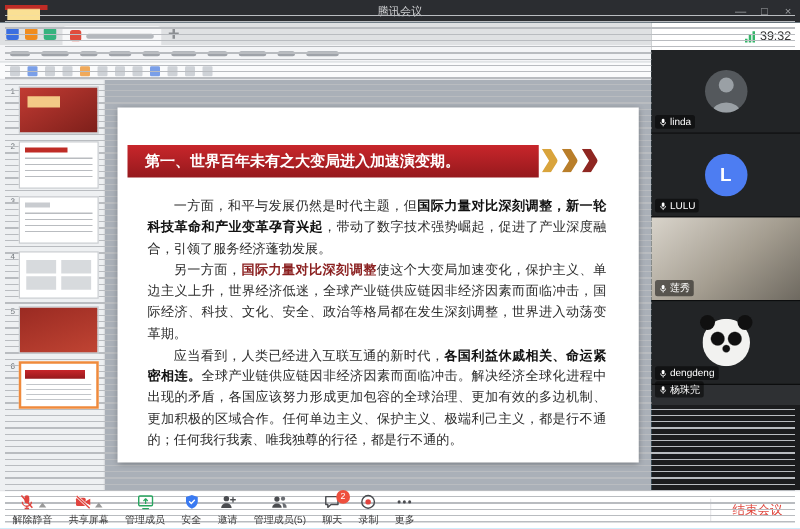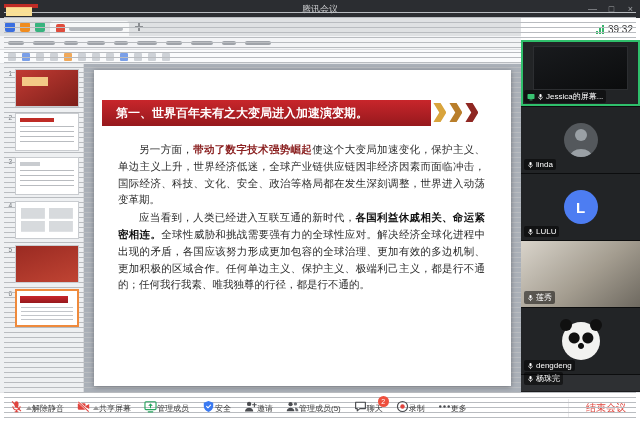--- a/index.html
+++ b/index.html
@@ -45,21 +45,21 @@
   .c4::after{content:"";position:absolute;left:5px;top:6px;right:5px;bottom:6px;background:
     linear-gradient(#d7dadd,#d7dadd) left top/46% 45% no-repeat,
     linear-gradient(#d7dadd,#d7dadd) right top/46% 45% no-repeat,
     linear-gradient(#d7dadd,#d7dadd) left bottom/46% 45% no-repeat,
     linear-gradient(#d7dadd,#d7dadd) right bottom/46% 45% no-repeat;}
   .c5{background:linear-gradient(160deg,#9a2a22,#c04433);}
   .c6::before{content:"";position:absolute;left:3px;top:5px;width:48px;height:7px;background:linear-gradient(#c8262b,#96191d);}
   .c6::after{content:"";position:absolute;left:4px;top:16px;right:4px;bottom:4px;background:repeating-linear-gradient(180deg,#c3c6ca 0 1px,transparent 1px 4px);}
   .thumb.selected .card{border:2px solid #ef8a3c;}
 
-  .slide-wrap { flex:1; display:flex; align-items:stretch; justify-content:center; padding:6px 10px; min-width:0; }
+  .slide-wrap { flex:1; display:flex; align-items:stretch; justify-content:center; padding:22px 10px; min-width:0; }
   .slide { width:100%; background:#fff; box-shadow:0 1px 5px rgba(0,0,0,.35); position:relative; overflow:hidden; }
   .banner { margin:30px 0 0 8px; width:79%; height:26px; background:linear-gradient(180deg,#c8262b,#96191d); color:#fff; font-weight:bold; font-size:12px; display:flex; align-items:center; padding-left:14px; position:relative; }
   .chevs { position:absolute; right:-47px; top:3px; display:flex; gap:3px; }
   .chev { width:13px; height:19px; clip-path:polygon(0 0,55% 0,100% 50%,55% 100%,0 100%,45% 50%); }
   .chev1{background:#d9a43c} .chev2{background:#b97e2a} .chev3{background:#8f2722}
   .slide-body { padding:15px 26px 0 24px; font-size:10.5px; line-height:1.6; color:#2b2b2b; text-align:justify; }
   .slide-body p { text-indent:2em; margin-bottom:1px; }
   .b { font-weight:bold; color:#111; }
   .r { color:#8b2121; }
 
@@ -87,21 +87,21 @@
       radial-gradient(circle at 50% 63%, #101010 2.5px, transparent 3.5px),
       #f2f2f0; }
   .panda::before,.panda::after{content:"";position:absolute;top:-3px;width:12px;height:12px;border-radius:50%;background:#101010;}
   .panda::before{left:-2px} .panda::after{right:-2px}
   .tile.photo1 { background:linear-gradient(140deg,#d9d4cb,#a49d90 55%,#6e6960); }
   .tile.photo2 { background:#2e3033; }
   .mini { display:inline-flex; flex:0 0 auto; }
 
   
   .bottom { height:31px; flex:0 0 31px; background:#fff; border-top:1px solid #e6e7e9; display:flex; align-items:center; padding:0 10px; gap:13px; }
-  .tbi { display:flex; align-items:center; position:relative; }
+  .tbi { display:flex; flex-direction:column; align-items:center; position:relative; }
   .icon-row { display:flex; align-items:center; height:14px; }
   .tb-label { font-size:8px; color:#3a3a3a; white-space:nowrap; line-height:9px; }
   .dd { width:0; height:0; border-left:3px solid transparent; border-right:3px solid transparent; border-bottom:4px solid #9a9a9a; margin-left:3px; }
   .badge { position:absolute; top:-5px; right:-6px; min-width:11px; height:11px; border-radius:6px; background:#ee4f3d; color:#fff; font-size:7px; line-height:11px; text-align:center; padding:0 2px; }
   .spacer { flex:1; }
   .vdiv { width:1px; height:18px; background:#e8e8ea; }
   .end-btn { color:#e0453c; font-size:10px; white-space:nowrap; padding:0 4px; }
 </style>
 </head>
 <body>
@@ -191,58 +191,40 @@
           <div class="slide">
             <div class="banner">
               <span>第一、世界百年未有之大变局进入加速演变期。</span>
               <div class="chevs">
                 <span class="chev chev1"></span>
                   <span class="chev chev2"></span>
                   <span class="chev chev3"></span>
               </div>
             </div>
             <div class="slide-body">
-              <p><span>另一方面，</span><span class="b r">带动了数字技术强势崛起</span><span>使这个大变局加速变化，保护主义、单边主义上升，世界经济低迷，全球产业链供应链因非经济因素而面临冲击，国际经济、科技、文化、安全、政治等格局都在发生深刻调整，世界进入动荡变革期。</span></p>
-              <p><span>应当看到，人类已经进入互联互通的新时代，</span><span class="b">各国利益休戚相关、命运紧密相连。</span><span>全球性威胁和挑战需要强有力的全球性应对。解决经济全球化进程中出现的矛盾，各国应该努力形成更加包容的全球治理、更加有效的多边机制、更加积极的区域合作。任何单边主义、保护主义、极端利己主义，都是行不通的；任何我行我素、唯我独尊的行径，都是行不通的。</span></p>
+              <p><span>一方面，和平与发展仍然是时代主题，但</span><span class="b">国际力量对比深刻调整，新一轮科技革命和产业变革孕育兴起</span><span>，带动了数字技术强势崛起，促进了产业深度融合，引领了服务经济蓬勃发展。</span></p>
+              <p><span>另一方面，</span><span class="b r">国际力量对比深刻调整</span><span>使这个大变局加速变化，保护主义、单边主义上升，世界经济低迷，全球产业链供应链因非经济因素而面临冲击，国际经济、科技、文化、安全、政治等格局都在发生深刻调整，世界进入动荡变革期。</span></p>
+              <p><span>应当看到，人类已经进入互联互通的新时代，</span><span class="b">各国利益休戚相关、命运紧密相连。</span><span>全球产业链供应链因非经济因素而面临冲击。解决经济全球化进程中出现的矛盾，各国应该努力形成更加包容的全球治理、更加有效的多边机制、更加积极的区域合作。任何单边主义、保护主义、极端利己主义，都是行不通的；任何我行我素、唯我独尊的行径，都是行不通的。</span></p>
             </div>
           </div>
         </div>
       </div>
     </div>
 
     <div class="panel">
       <div class="timer-row">
         <span class="signal">
             <i style="height:3px"></i>
             <i style="height:6px"></i>
             <i style="height:9px"></i>
           </span>
         <span class="timer">39:32</span>
       </div>
       <div class="tiles">
 
-        <div class="tile active">
-          <div class="screen-preview"></div>
-          <div class="tile-label">
-            <span class="mini">
-                <svg width="8" height="8" viewBox="0 0 16 16">
-                  <rect x="1" y="2" width="14" height="10" rx="1.5" fill="#39c271"></rect>
-                  <rect x="5" y="13" width="6" height="1.6" fill="#39c271"></rect>
-                </svg>
-              </span>
-            <span class="mini">
-                <svg width="7" height="8" viewBox="0 0 16 16">
-                  <rect x="5.5" y="1" width="5" height="8" rx="2.5" fill="#fff"></rect>
-                  <path d="M3.5 7.5a4.5 4.5 0 0 0 9 0" fill="none" stroke="#fff" stroke-width="1.5"></path>
-                  <rect x="7.2" y="12" width="1.6" height="3" fill="#fff"></rect>
-                </svg>
-              </span>
-            <span>Jessica的屏幕...</span>
-          </div>
-        </div>
 
         <div class="tile">
           <div class="avatar"></div>
           <div class="tile-label">
             <span class="mini">
                 <svg width="7" height="8" viewBox="0 0 16 16">
                   <rect x="5.5" y="1" width="5" height="8" rx="2.5" fill="#fff"></rect>
                   <path d="M3.5 7.5a4.5 4.5 0 0 0 9 0" fill="none" stroke="#fff" stroke-width="1.5"></path>
                   <rect x="7.2" y="12" width="1.6" height="3" fill="#fff"></rect>
                 </svg>

